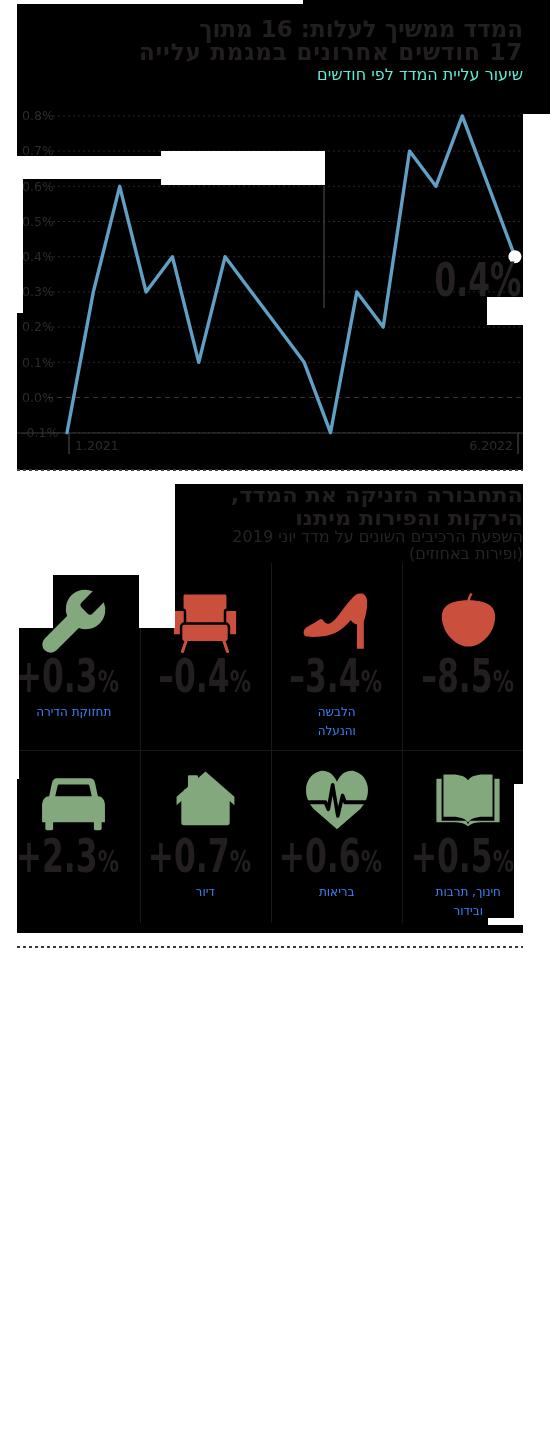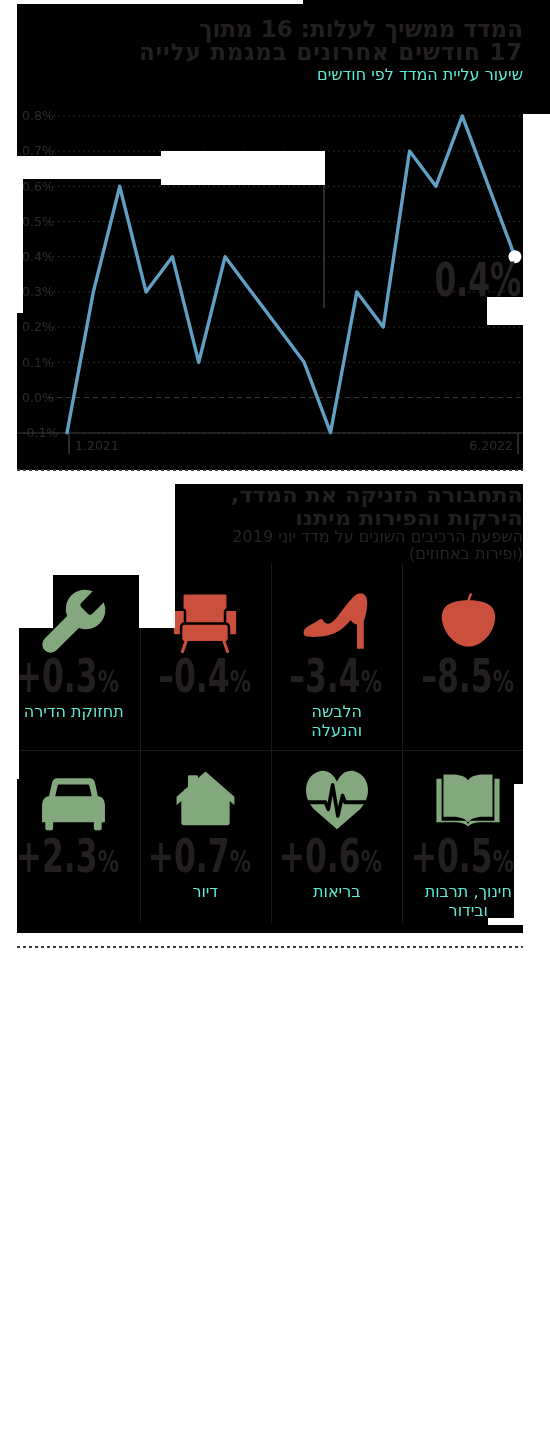--- a/index.html
+++ b/index.html
@@ -28,21 +28,21 @@
 .p2-t2{transform:scaleX(1.095);}
 
 .p2-sub{font-size:16px;line-height:16.5px;color:#272324;transform:scaleX(1.0);transform-origin:100% 50%;}
 .p2-sub:first-of-type{padding-top:3px;}
 .p2-grid{position:absolute;left:-9px;top:79px;width:526px;height:360px;display:grid;grid-template-columns:repeat(4,131.5px);grid-template-rows:180px 180px;direction:ltr;}
 .p2-cell{position:relative;}
 .p2-cell .ico{position:absolute;left:0;right:0;top:0px;height:88px;}
 .p2-cell .ico svg{position:absolute;left:50%;}
 .p2-cell .num{position:absolute;right:20.5px;top:90px;color:#231f20;font-weight:bold;font-family:'DejaVu Sans Condensed','DejaVu Sans',sans-serif;direction:ltr;white-space:nowrap;font-size:46px;line-height:46px;transform:scaleX(0.76);transform-origin:100% 0;}
 .p2-cell .num .u{font-size:31px;}
-.p2-cell .lbl{position:absolute;left:0;right:0;top:140px;text-align:center;font-size:16px;line-height:18.5px;color:#5eead4;direction:rtl;white-space:pre-line;}
+.p2-cell .lbl{position:absolute;left:0;right:0;top:140px;text-align:center;font-size:12px;line-height:18.5px;color:#3b82f6;direction:rtl;white-space:pre-line;}
 .p2-vline{position:absolute;top:0;width:1px;background:#1a1818;}
 .p2-hline{position:absolute;left:0;width:100%;height:1px;background:#1a1818;}
 
 .p1-callout{position:absolute;right:2px;top:252px;font-size:47px;font-weight:bold;color:#252122;direction:ltr;line-height:47px;font-family:'DejaVu Sans Condensed','DejaVu Sans',sans-serif;transform:scaleX(0.74);transform-origin:100% 0;white-space:nowrap;}
 </style>
 </head>
 <body>
 
 <div class="page" id="page">
 

